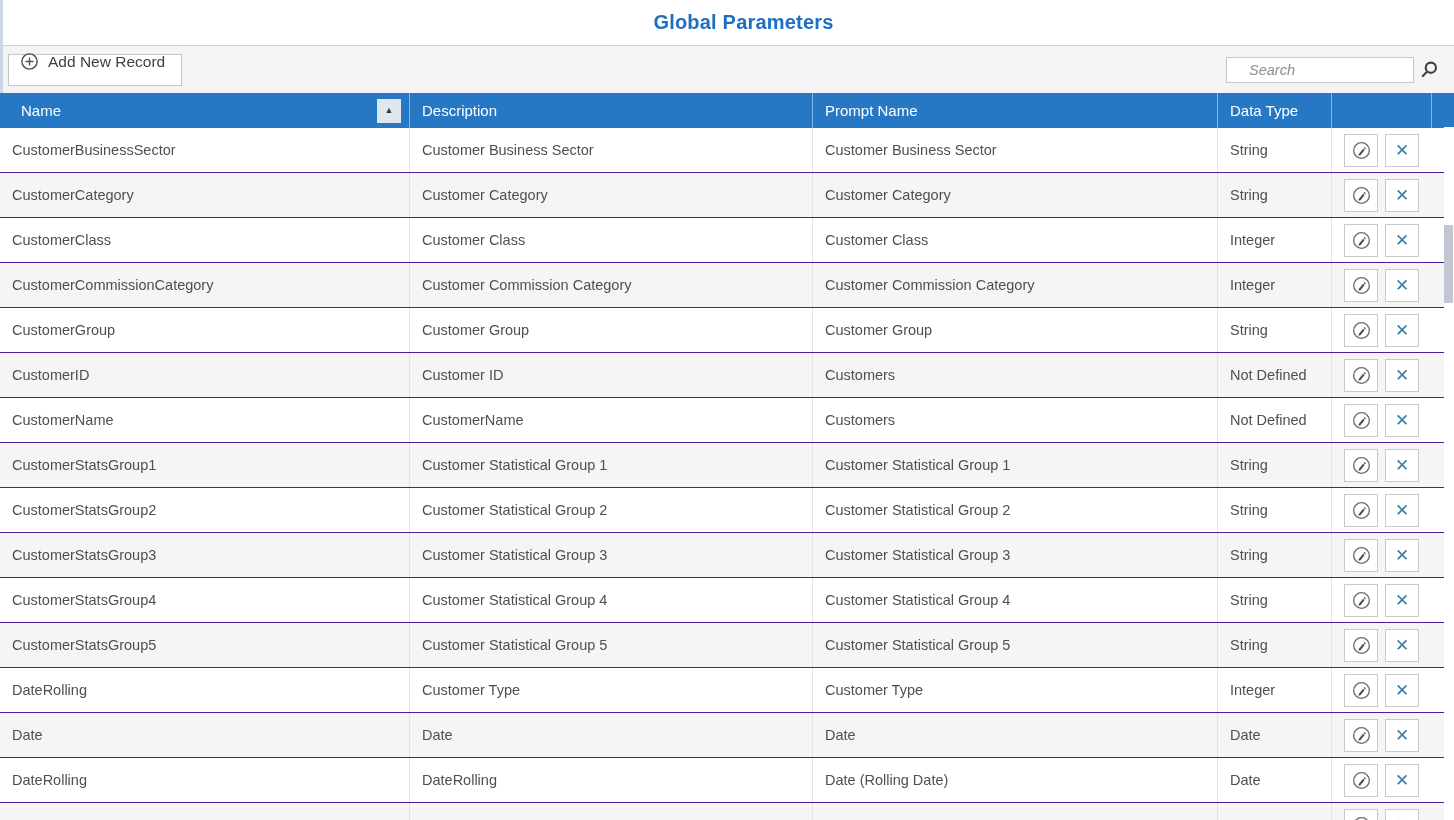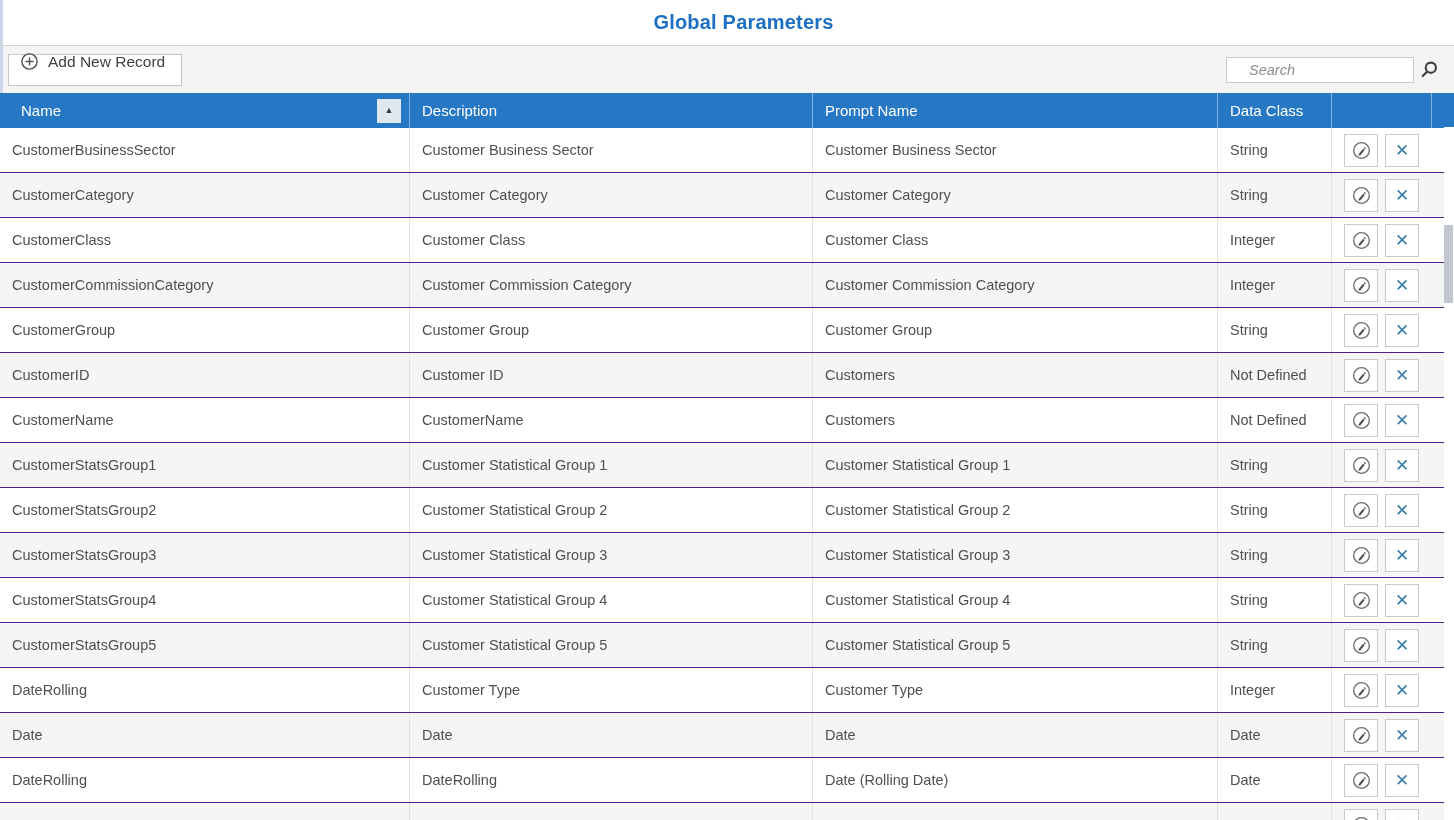--- a/index.html
+++ b/index.html
@@ -107,21 +107,21 @@
           <span>▲</span>
         </span>
     </div>
     <div class="th">
       <span>Description</span>
     </div>
     <div class="th">
       <span>Prompt Name</span>
     </div>
     <div class="th">
-      <span>Data Class</span>
+      <span>Data Type</span>
     </div>
     <div class="th"></div>
     <div class="th"></div>
   </div>
 
   <div class="grid-body">
       <div class="trow">
         <div class="td td-name">CustomerBusinessSector</div>
         <div class="td td-description">Customer Business Sector</div>
         <div class="td td-prompt">Customer Business Sector</div>

